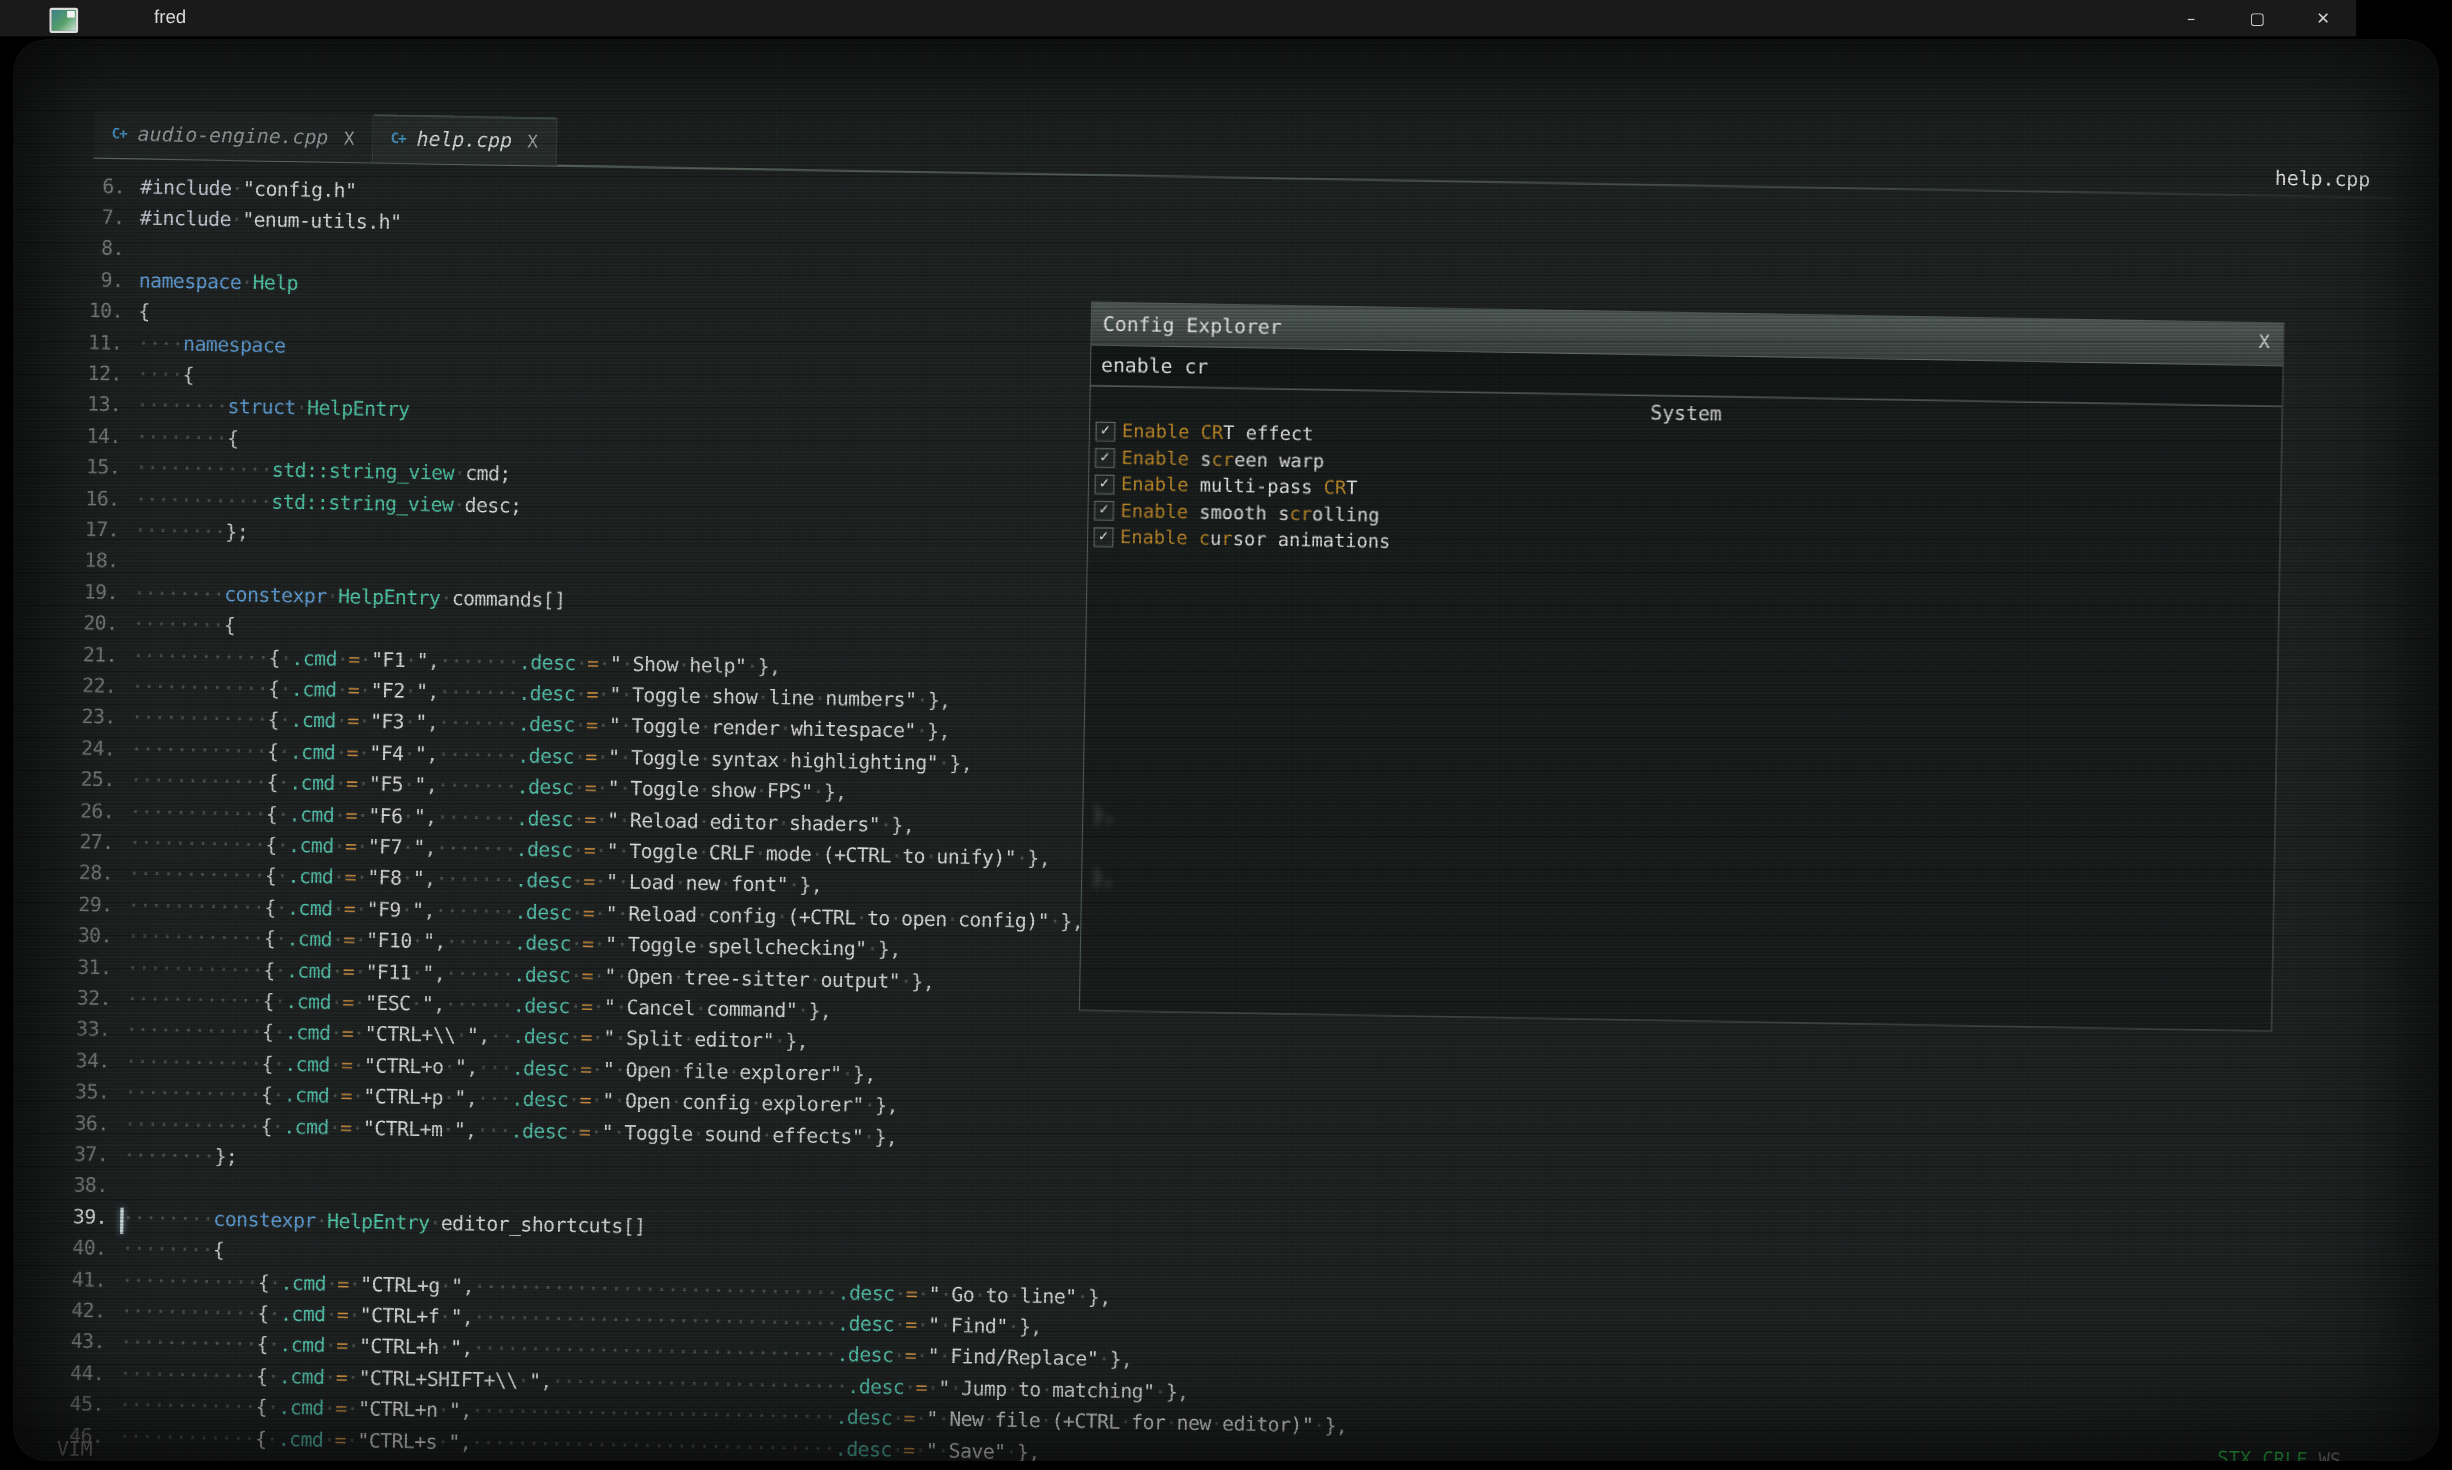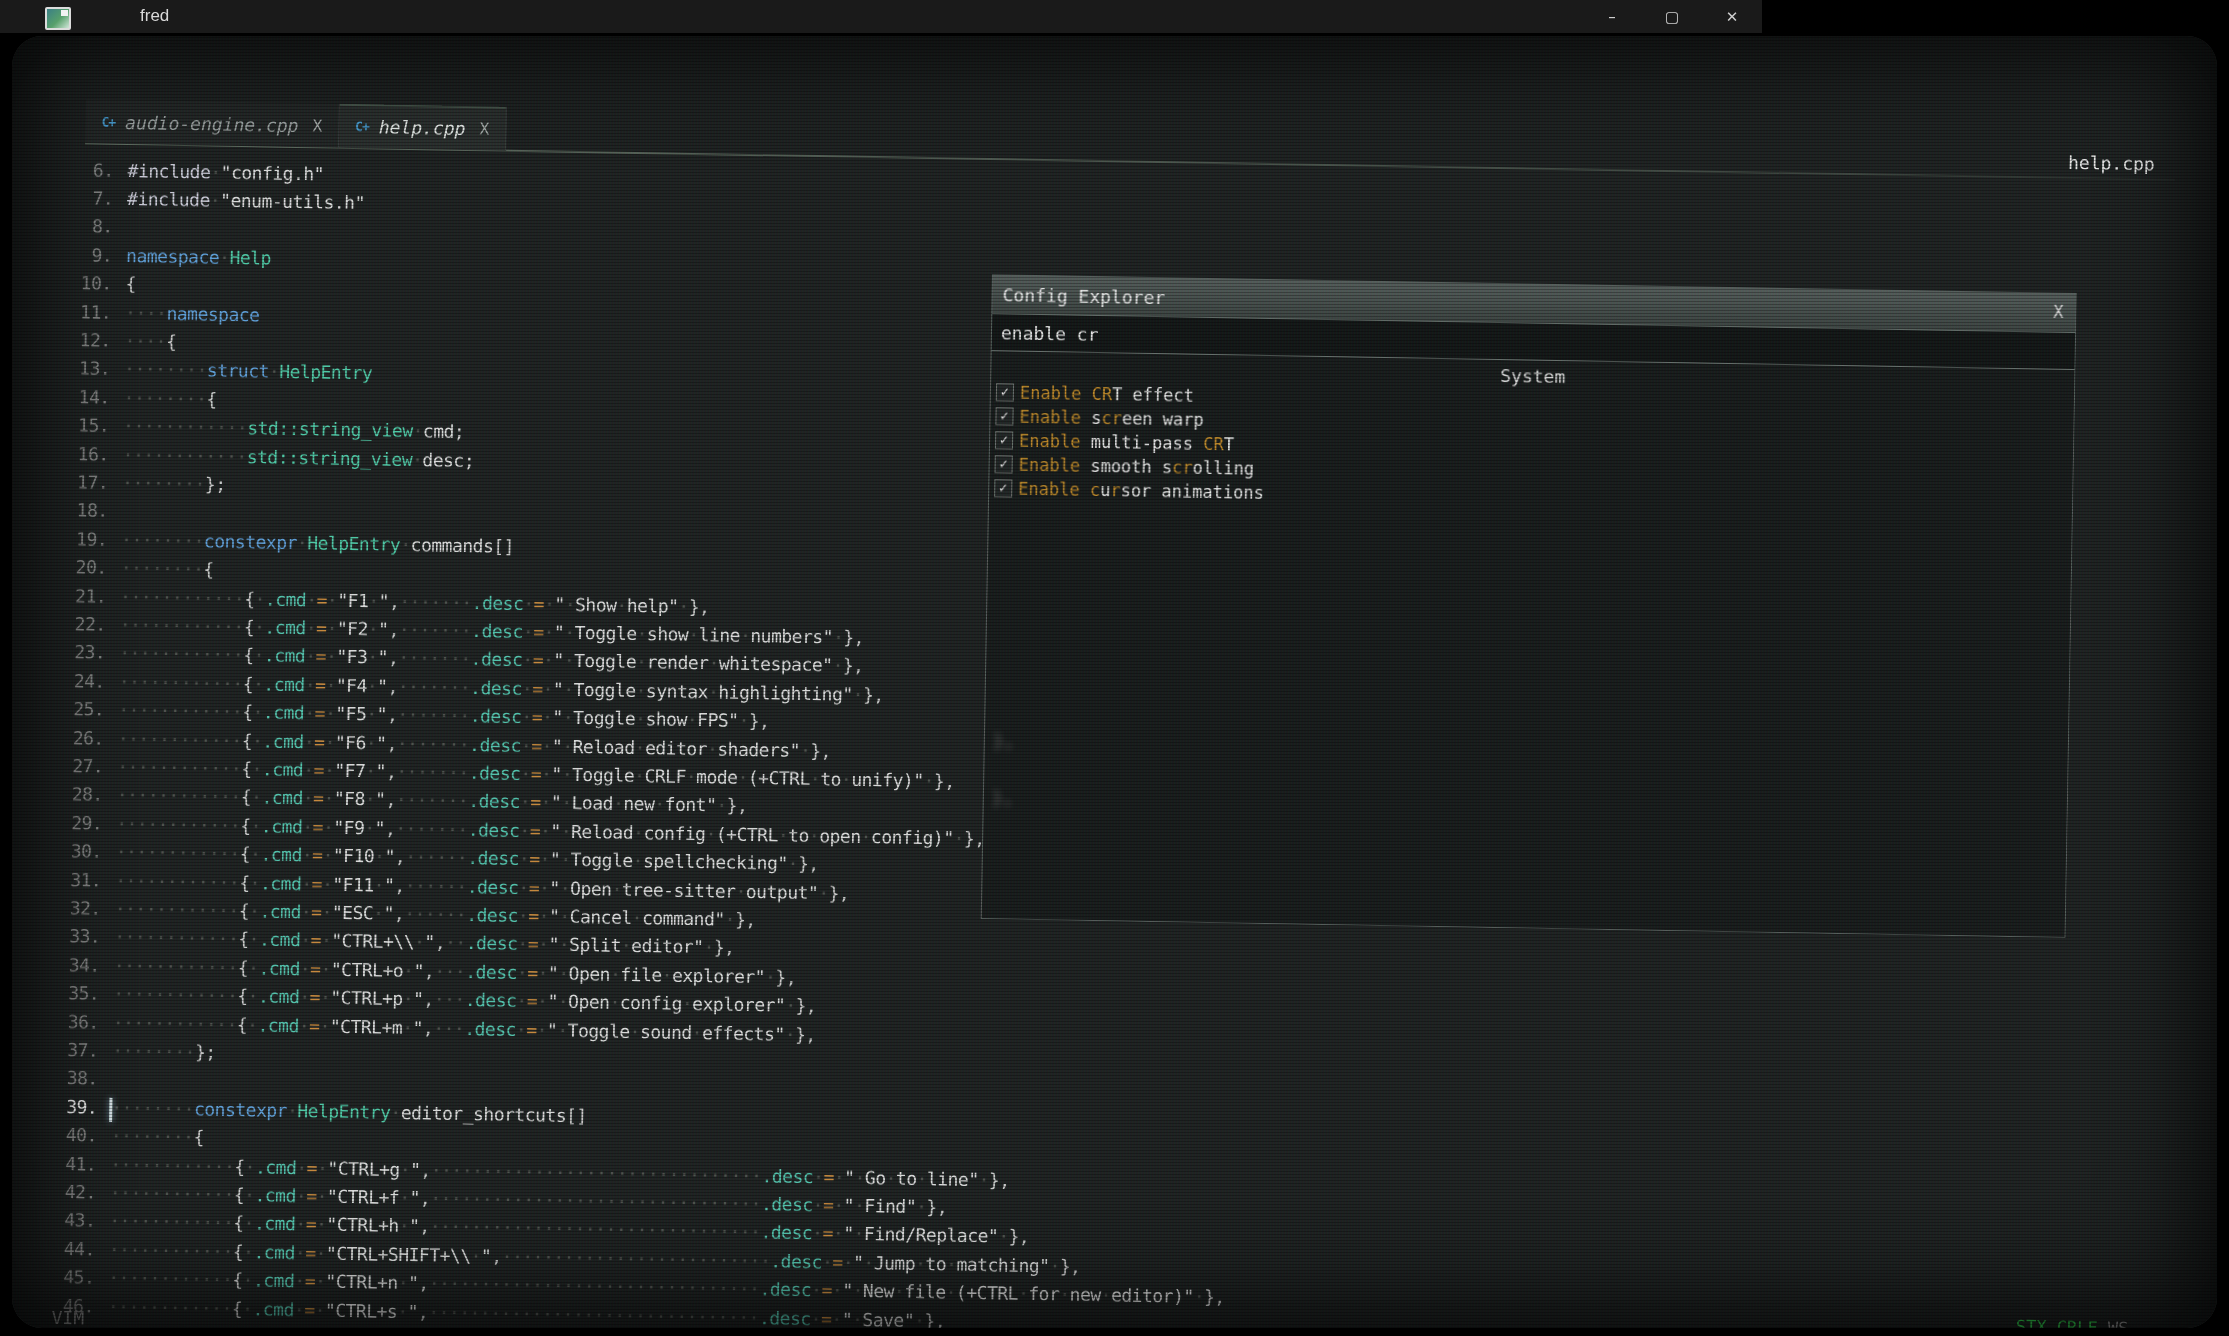--- a/index.html
+++ b/index.html
@@ -1,20 +1,20 @@
 <!DOCTYPE html>
 <html><head>
 <meta charset="utf-8">
 <style>
   html,body{margin:0;padding:0;background:#000;}
   body{width:2229px;height:1336px;overflow:hidden;position:relative;
        font-family:"DejaVu Sans Mono",monospace;}
 
   
-  .titlebar{position:absolute;left:0;top:0;width:1762px;height:33px;background:#1a1a1a;
+  .titlebar{position:absolute;left:0;top:0;width:2142px;height:33px;background:#1a1a1a;
             display:flex;align-items:center;z-index:200;}
   .app-icon{position:absolute;left:45px;top:7px;width:22px;height:19px;border:2px solid #dcdcdc;
             border-radius:2px;background:linear-gradient(135deg,#3a7f86 0%,#57a06b 55%,#cfe6d8 100%);}
   .app-icon::after{content:"";position:absolute;right:1px;top:1px;width:7px;height:6px;background:#f2f2f2;}
   .win-title{position:absolute;left:140px;top:6px;color:#d9d9d9;font-size:17px;
              font-family:"Liberation Sans",sans-serif;}
   .win-btns{position:absolute;right:0;top:0;height:33px;display:flex;}
   .win-btn{width:60px;height:33px;display:flex;align-items:center;justify-content:center;
            color:#cfcfcf;font-size:15px;font-family:"DejaVu Sans",sans-serif;}
 

